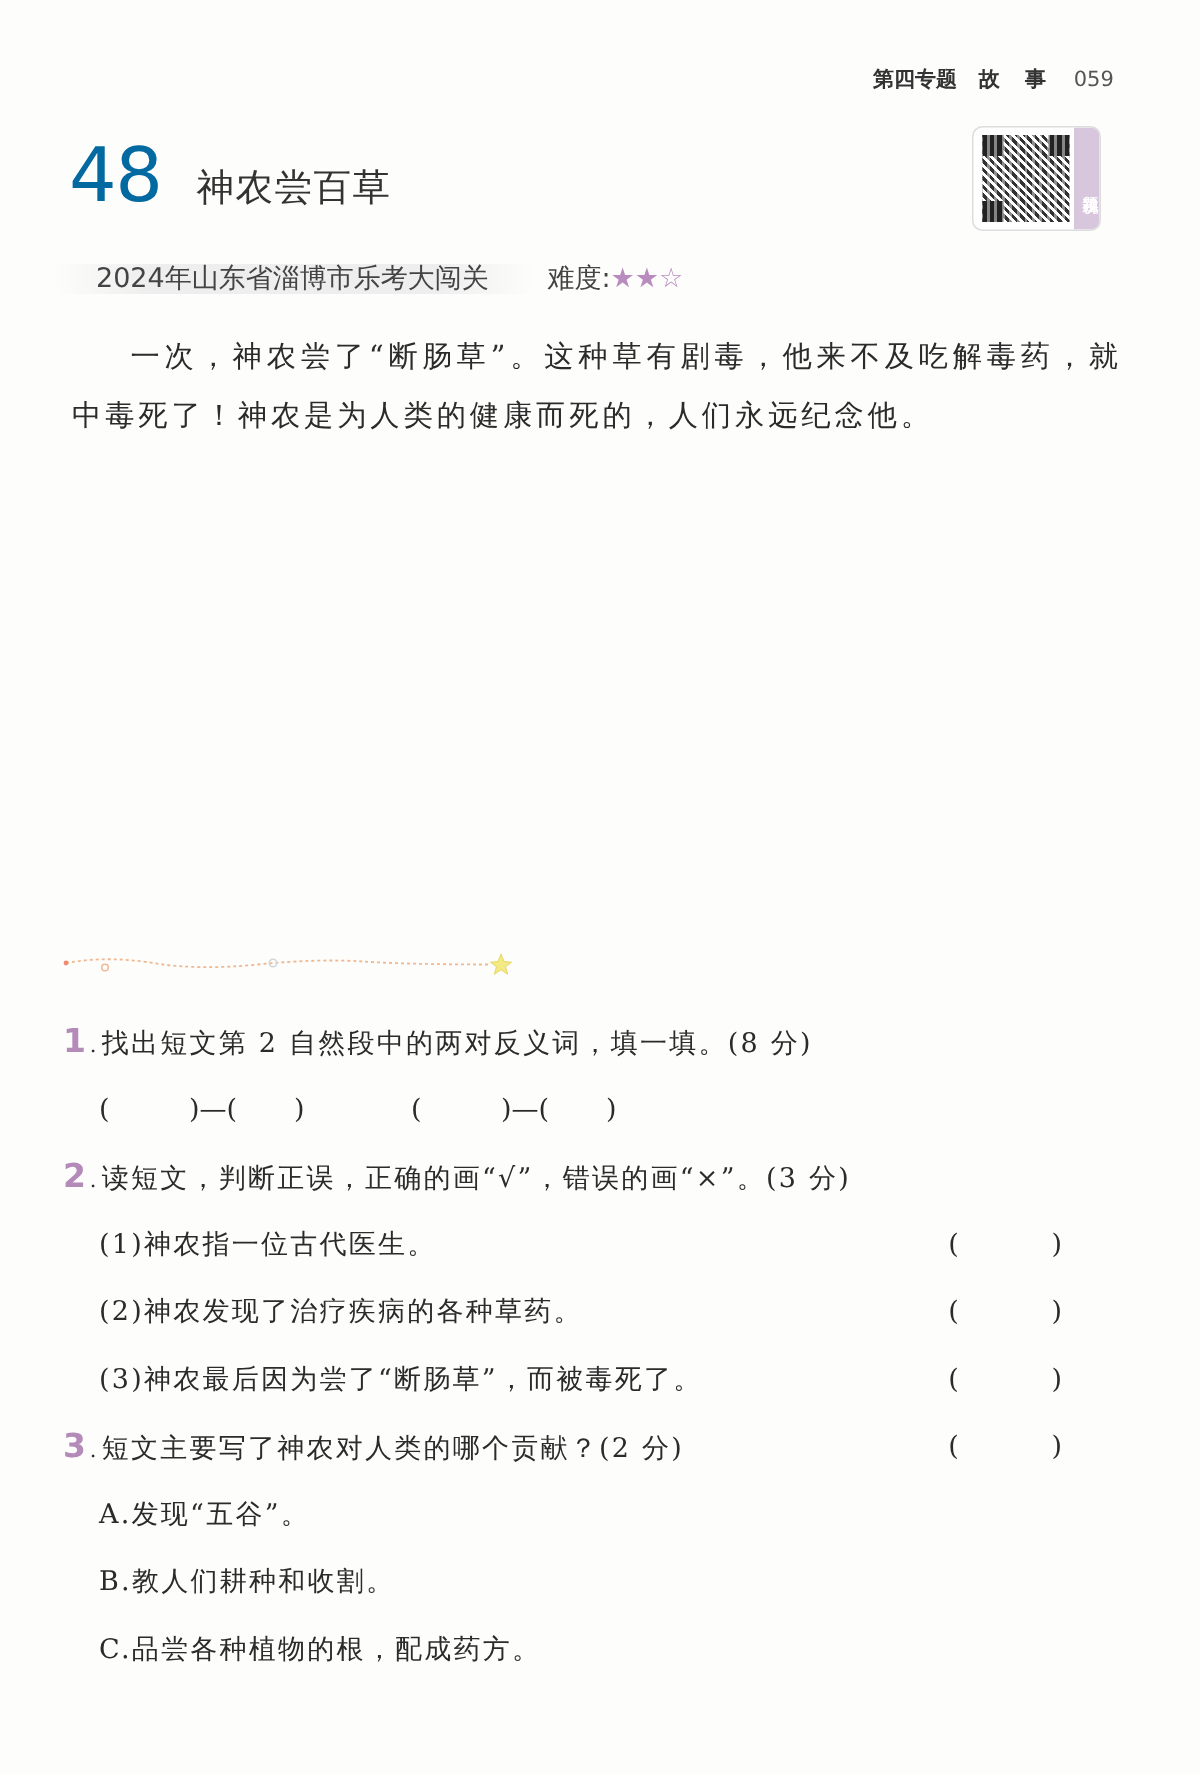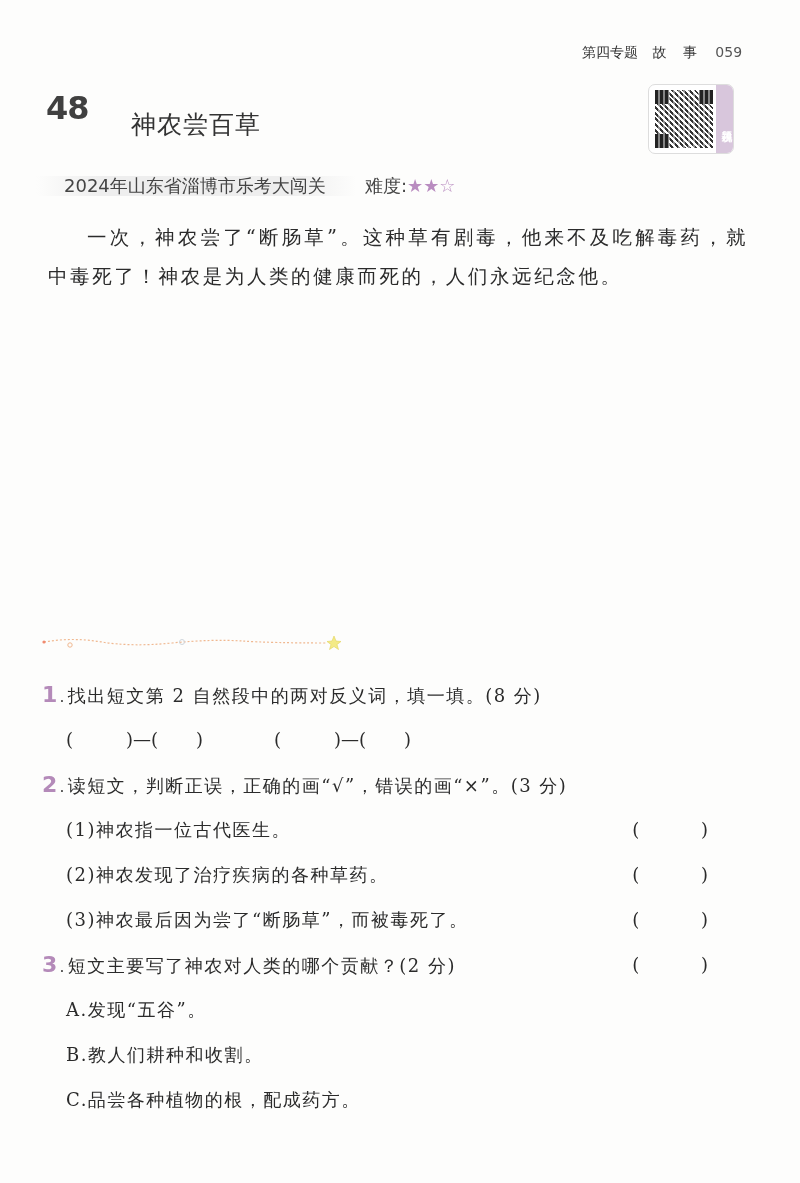--- a/index.html
+++ b/index.html
@@ -1,24 +1,24 @@
 <!DOCTYPE html>
 <html><head>
   <meta charset="utf-8">
   <style>
     * { box-sizing: border-box; margin: 0; padding: 0; }
     html, body { width: 800px; height: 1183px; background: #fdfdfc; overflow: hidden; }
     body { position: relative; font-family: "DejaVu Serif", "Liberation Serif", serif; color: #2b2b2b; }
 
     .running-head { position: absolute; top: 44px; left: 582px; font-family: "DejaVu Sans", sans-serif; font-size: 14px; color: #333; letter-spacing: 0px; white-space: nowrap; }
-    .running-head .section { font-weight: normal; }
-    .running-head .topic { margin-left: 10px; letter-spacing: 6px; font-weight: normal; }
+    .running-head .section { font-weight: bold; }
+    .running-head .topic { margin-left: 10px; letter-spacing: 6px; font-weight: bold; }
     .running-head .page-num { margin-left: 8px; font-weight: normal; color: #555; }
 
-    .lesson-number { position: absolute; top: 92px; left: 46px; font-family: "DejaVu Sans", sans-serif; font-weight: bold; font-size: 32px; color: #404040; letter-spacing: -1px; line-height: 1; }
+    .lesson-number { position: absolute; top: 92px; left: 46px; font-family: "DejaVu Sans", sans-serif; font-weight: normal; font-size: 50px; color: #0369a1; letter-spacing: -1px; line-height: 1; }
     .lesson-title { position: absolute; top: 108px; left: 131px; font-family: "DejaVu Serif", serif; font-size: 25px; color: #333; letter-spacing: 1px; }
 
     .qr { position: absolute; top: 84px; left: 648px; width: 86px; height: 70px; border: 1px solid #ddd; border-radius: 7px; background: #fff; overflow: hidden; }
     .qr .code { position: absolute; left: 6px; top: 5px; width: 58px; height: 58px;
       background:
         linear-gradient(#222,#222) 0 0/14px 14px no-repeat,
         linear-gradient(#222,#222) 44px 0/14px 14px no-repeat,
         linear-gradient(#222,#222) 0 44px/14px 14px no-repeat,
         repeating-linear-gradient(45deg, #333 0 2px, #fff 2px 4px),
         repeating-linear-gradient(-45deg, #444 0 2px, transparent 2px 5px);

